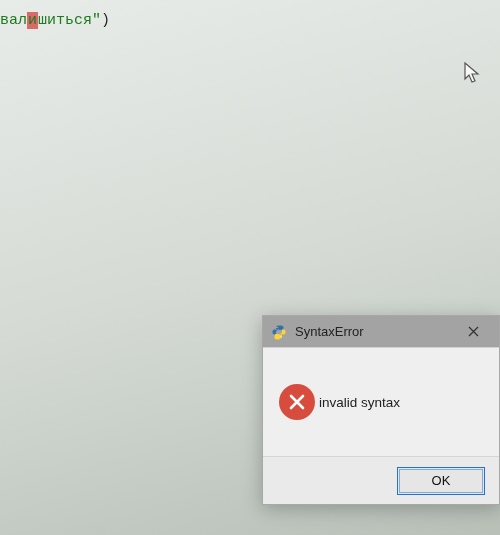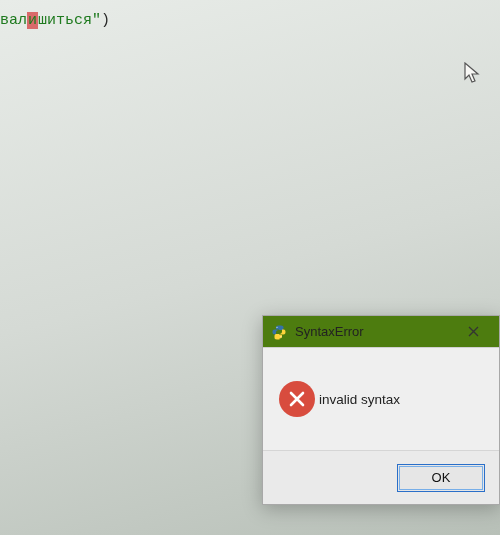--- a/index.html
+++ b/index.html
@@ -39,21 +39,21 @@
       width: 238px;
       height: 190px;
       background: #efefef;
       border: 1px solid #a8a8a8;
       box-shadow: 0 4px 18px rgba(0,0,0,0.25);
       display: flex;
       flex-direction: column;
     }
     .titlebar {
       height: 32px;
-      background: #4d7c0f;
+      background: #a3a3a3;
       border-bottom: 1px solid #d0d0d0;
       display: flex;
       align-items: center;
       padding: 0 6px 0 8px;
     }
     .titlebar .app-icon { width: 16px; height: 16px; margin-right: 8px; flex: 0 0 auto; }
     .titlebar .title { font-size: 13px; color: #222; flex: 1 1 auto; }
     .titlebar .close {
       width: 40px; height: 28px;
       display: flex; align-items: center; justify-content: center;
@@ -69,21 +69,21 @@
     .error-icon {
       width: 36px; height: 36px;
       border-radius: 50%;
       background: #d84c3e;
       display: flex; align-items: center; justify-content: center;
       flex: 0 0 auto;
     }
     .error-icon svg { width: 18px; height: 18px; }
     .msg { font-size: 13.5px; color: #222; }
     .button-row {
-      height: 54px;
+      height: 48px;
       background: #eaeaea;
       border-top: 1px solid #d5d5d5;
       display: flex;
       align-items: center;
       justify-content: flex-end;
       padding: 0 14px;
     }
     .ok-btn {
       min-width: 88px;
       height: 28px;

